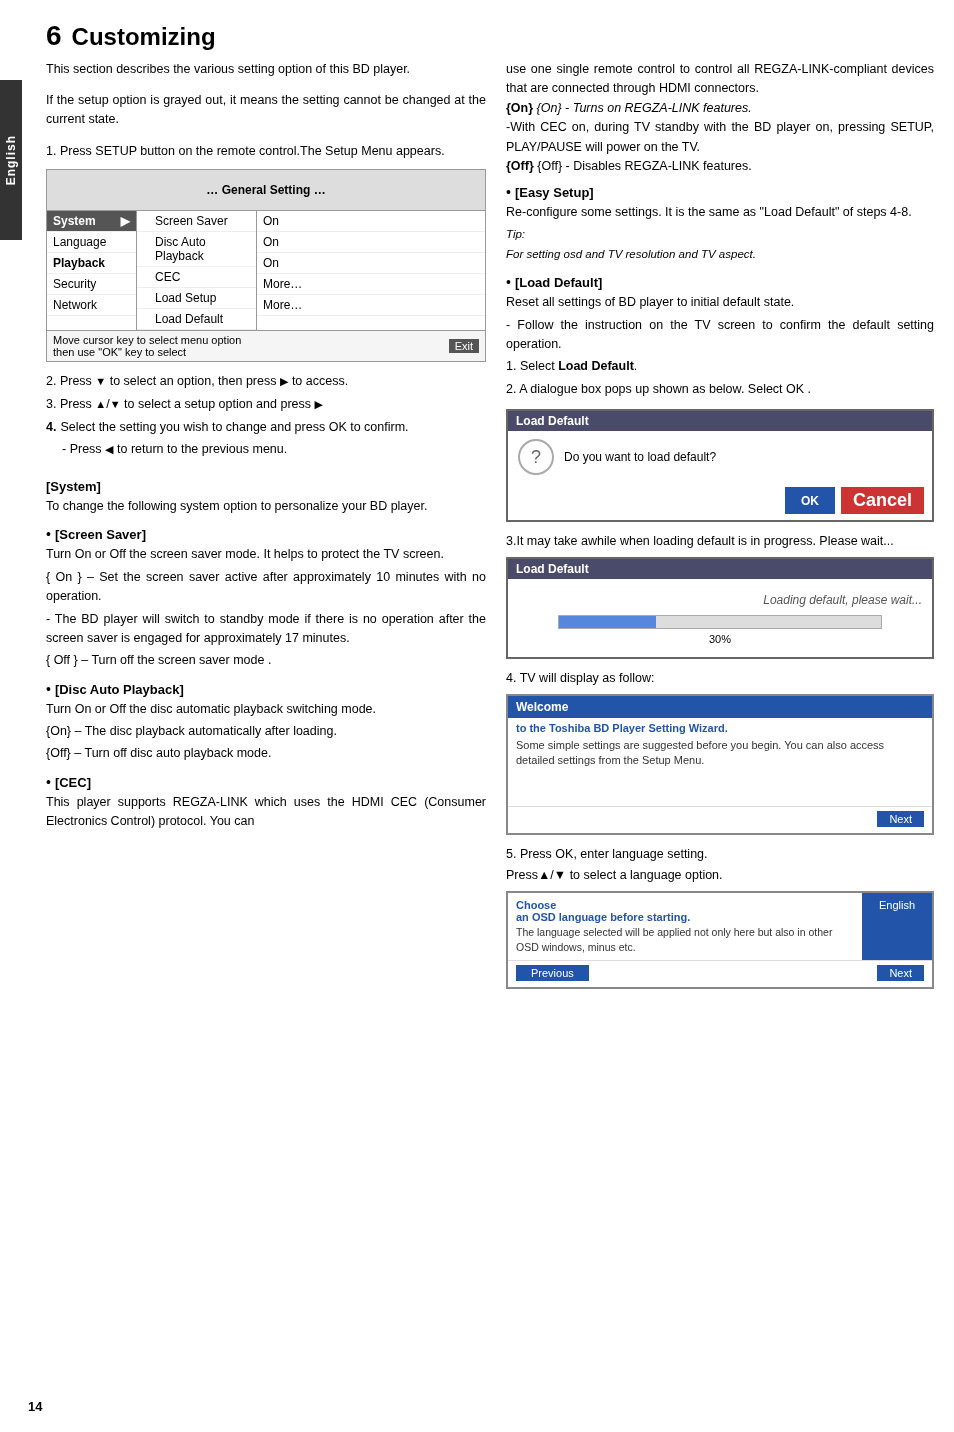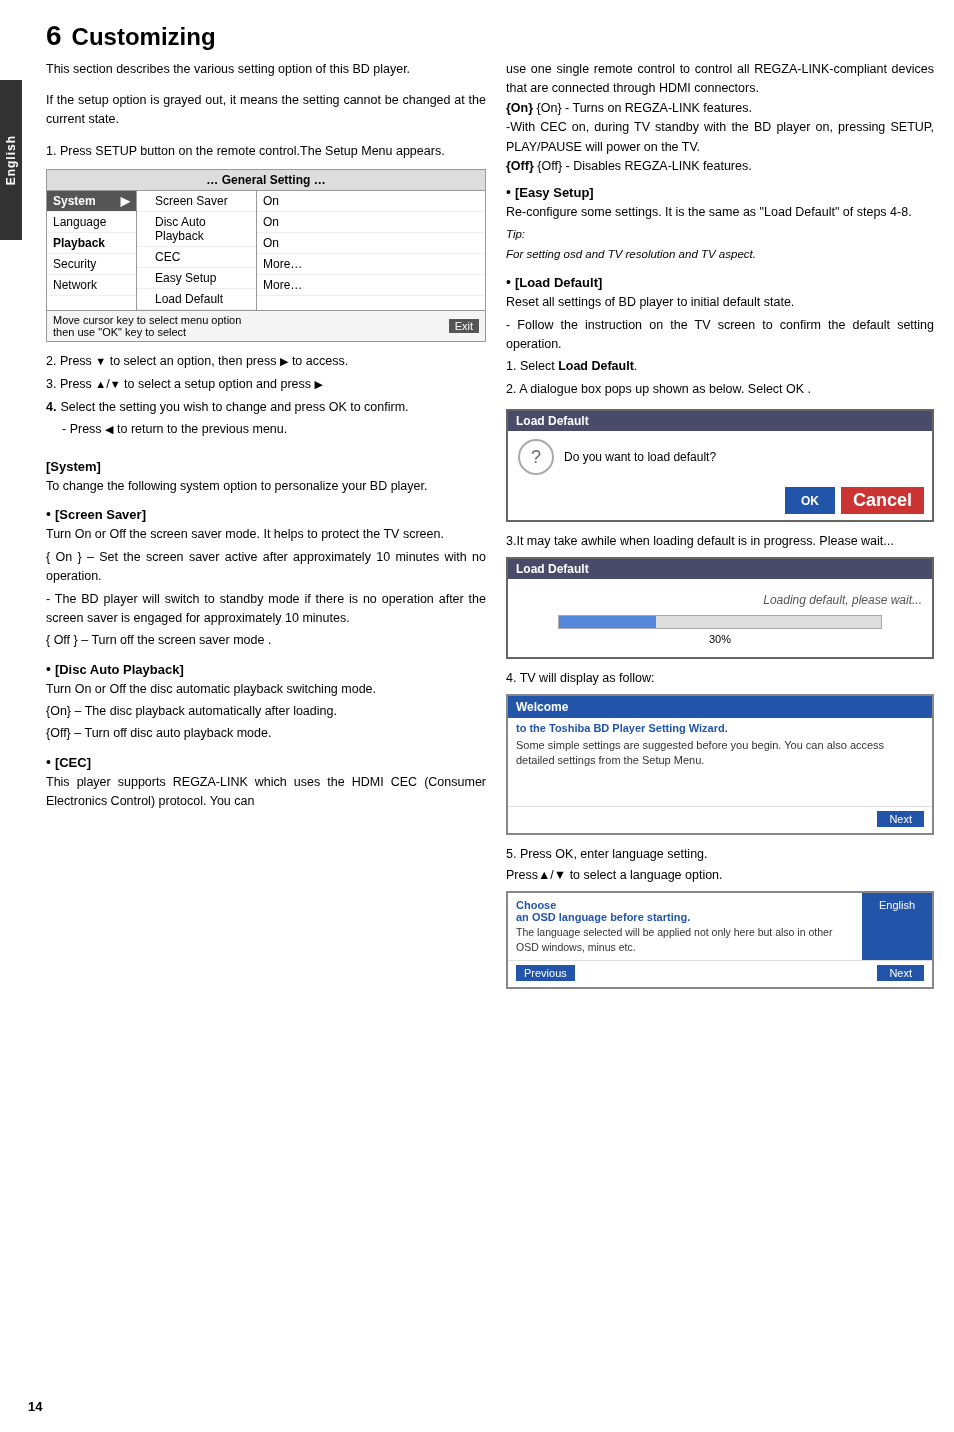--- a/index.html
+++ b/index.html
@@ -106,21 +106,21 @@
 
     
     .menu-table-wrapper {
       border: 1px solid #999;
       margin-bottom: 10px;
       font-size: 12px;
     }
     .menu-header {
       background: #ddd;
       text-align: center;
-      padding: 3px;
+      padding: 13px;
       font-weight: bold;
       border-bottom: 1px solid #999;
     }
     .menu-body {
       display: flex;
     }
     .menu-col-items {
       width: 90px;
       border-right: 1px solid #999;
     }
@@ -372,21 +372,21 @@
       display: flex;
       justify-content: space-between;
       align-items: center;
       padding: 4px 8px 6px;
       border-top: 1px solid #ddd;
     }
     .btn-prev {
       background: #2255aa;
       color: #fff;
       border: none;
-      padding: 2px 8px;
+      padding: 2px 15px;
       font-size: 11px;
     }
 
     
     .right-text {
       font-size: 12.5px;
       line-height: 1.55;
       text-align: justify;
       margin-bottom: 8px;
     }
@@ -441,21 +441,21 @@
             <div class="menu-item">Language</div>
             <div class="menu-item bold">Playback</div>
             <div class="menu-item">Security</div>
             <div class="menu-item">Network</div>
           </div>
 
           <div class="menu-col-sub">
             <div class="menu-sub-item">Screen Saver</div>
             <div class="menu-sub-item">Disc Auto Playback</div>
             <div class="menu-sub-item">CEC</div>
-            <div class="menu-sub-item">Easy Setup</div>
+            <div class="menu-sub-item">Load Setup</div>
             <div class="menu-sub-item">Load Default</div>
           </div>
 
           <div class="menu-col-val">
             <div class="menu-val-item">On</div>
             <div class="menu-val-item">On</div>
             <div class="menu-val-item">On</div>
             <div class="menu-val-item">More…</div>
             <div class="menu-val-item">More…</div>
           </div>
@@ -489,21 +489,21 @@
       </div>
 
       <div class="bullet-section">
         <div style="display:flex; gap:4px; align-items:baseline;">
           <span style="font-size:14px;">•</span>
           <span class="bullet-title">[Screen Saver]</span>
         </div>
         <div class="bullet-body">
           <p>Turn On or Off the screen saver mode. It helps to protect the TV screen.</p>
           <p>{ On } – Set the screen saver active after approximately 10 minutes with no operation.</p>
-          <p>- The BD player will switch to standby mode if there is no operation after the screen saver is engaged for approximately 10 minutes.</p>
+          <p>- The BD player will switch to standby mode if there is no operation after the screen saver is engaged for approximately 17 minutes.</p>
           <p>{ Off } – Turn off the screen saver mode .</p>
         </div>
       </div>
 
       <div class="bullet-section">
         <div style="display:flex; gap:4px; align-items:baseline;">
           <span style="font-size:14px;">•</span>
           <span class="bullet-title">[Disc Auto Playback]</span>
         </div>
         <div class="bullet-body">
@@ -522,21 +522,21 @@
           <p>This player supports REGZA-LINK which uses the HDMI CEC (Consumer Electronics Control) protocol. You can</p>
         </div>
       </div>
 
     </div>
 
     <div class="col-right">
 
       <div class="right-text">
         <p>use one single remote control to control all REGZA-LINK-compliant devices that are connected through HDMI connectors.</p>
-        <p><span class="inline-bold">{On}</span> <span style="display:inline;">{On} - Turns on REGZA-LINK features.</span></p>
+        <p><span class="inline-bold">{On}</span> <span style="display:inline;font-style:italic;">{On} - Turns on REGZA-LINK features.</span></p>
         <p>-With CEC on, during TV standby with the BD player on, pressing SETUP, PLAY/PAUSE will  power on the TV.</p>
         <p><span class="inline-bold">{Off}</span> <span style="display:inline;">{Off} - Disables REGZA-LINK features.</span></p>
       </div>
 
       <div class="bullet-section">
         <div style="display:flex; gap:4px; align-items:baseline;">
           <span style="font-size:14px;">•</span>
           <span class="bullet-title">[Easy Setup]</span>
         </div>
         <div class="bullet-body">

